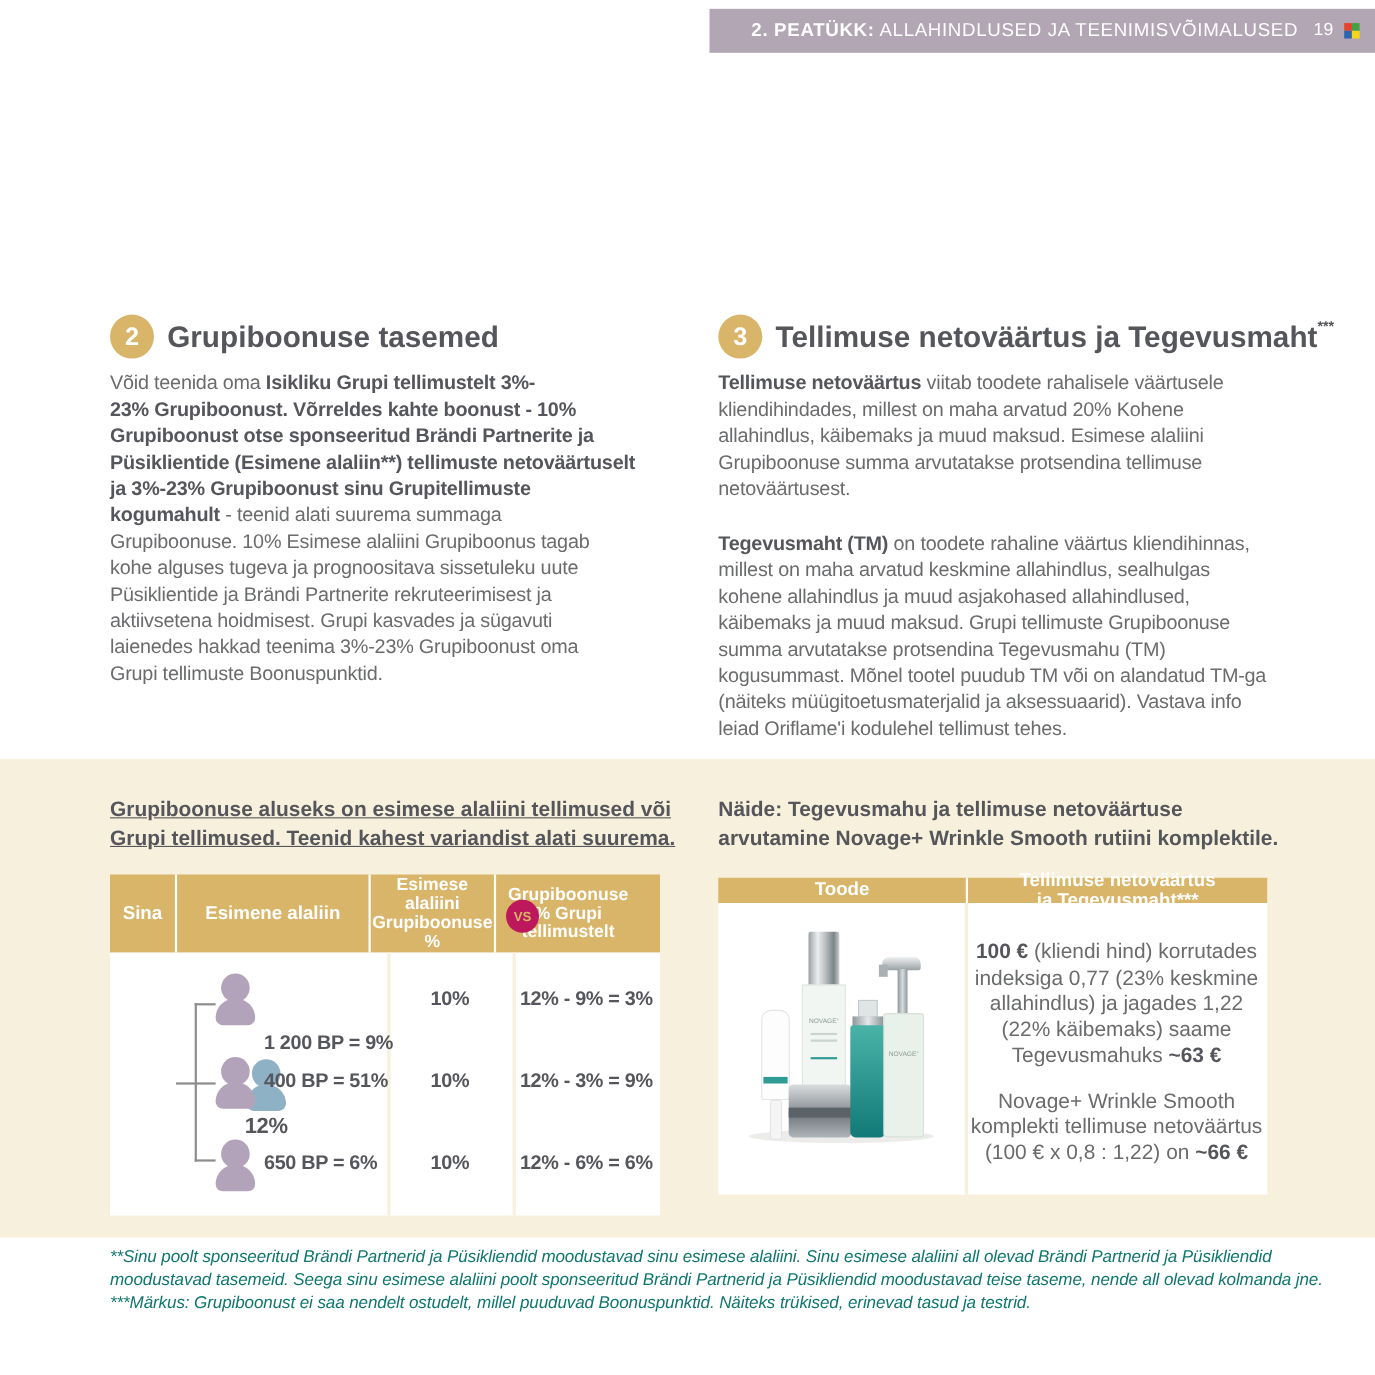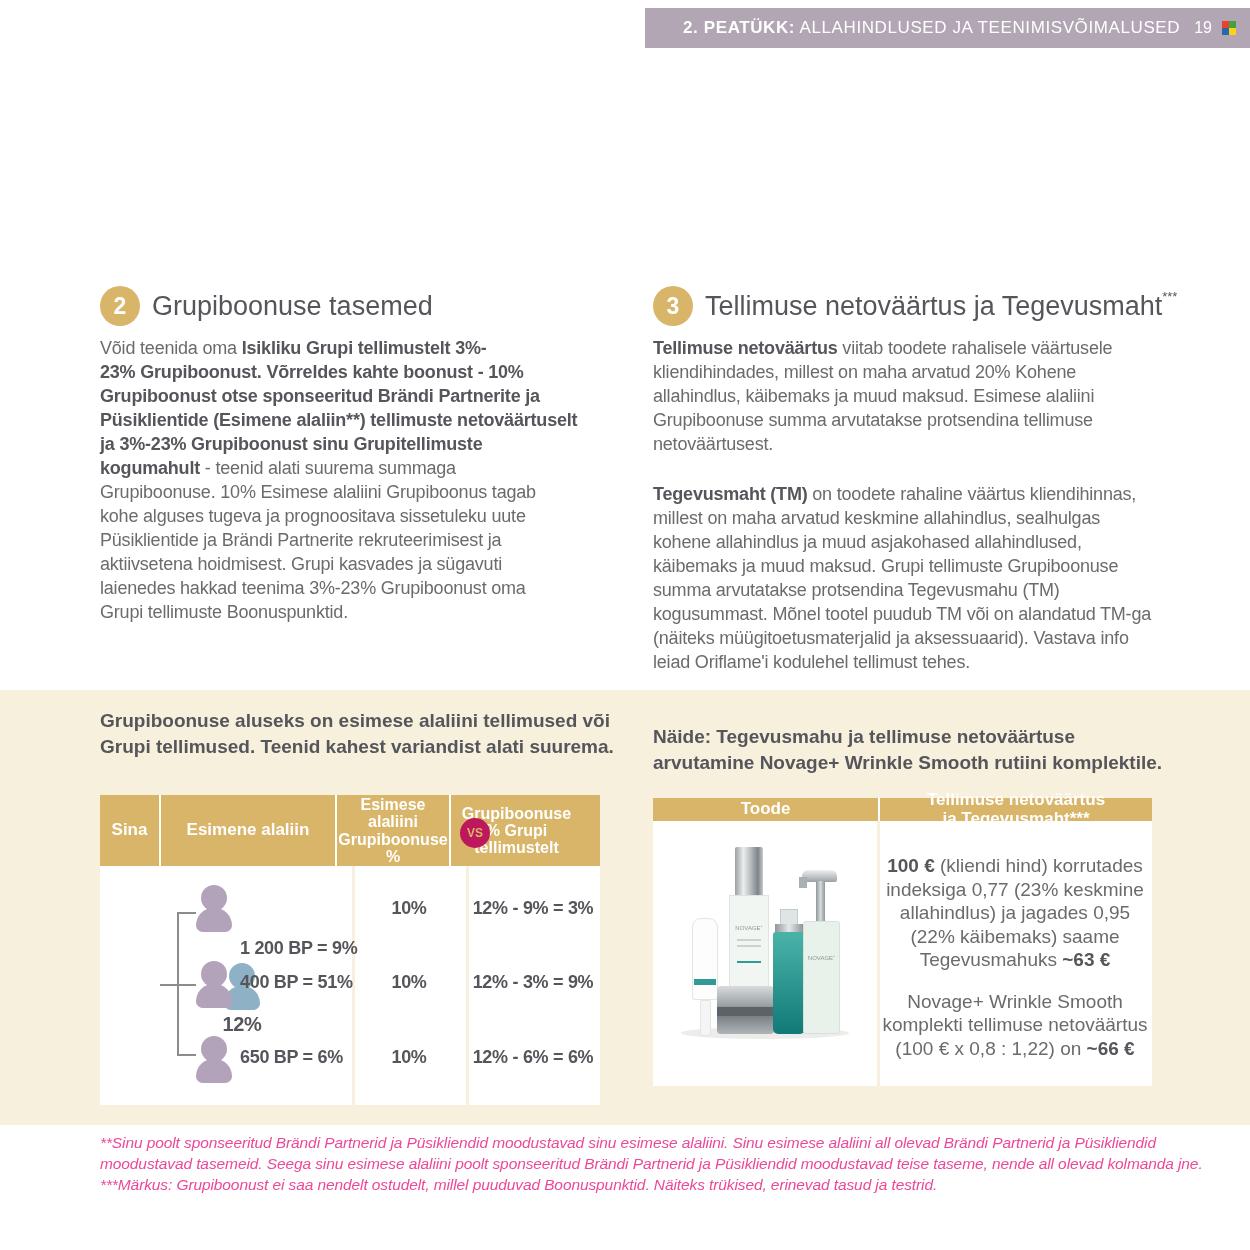--- a/index.html
+++ b/index.html
@@ -23,21 +23,21 @@
   .logo i { display:block; }
 
   
   .section { position:absolute; }
   .sec-head-row { display:flex; align-items:center; margin-bottom:10px; }
   .badge {
     width:40px; height:40px; border-radius:50%; background:#d9b569; color:#fff;
     font-size:23px; font-weight:bold; display:flex; align-items:center; justify-content:center;
     margin-right:12px; flex:0 0 auto;
   }
-  .sec-title { font-size:27px; font-weight:normal; color:#55565b; white-space:nowrap; }
+  .sec-title { font-size:27px; font-weight:bold; color:#55565b; white-space:nowrap; }
   .sec-title .sup { font-size:13px; vertical-align:top; position:relative; top:-2px; }
   .para { font-size:18px; line-height:24px; letter-spacing:-0.2px; }
   .para + .para { margin-top:26px; }
 
   
   .beige { position:absolute; left:0; top:690px; width:1250px; height:435px; background:#f7f0dc; }
   .intro { position:absolute; font-size:19px; line-height:26px; font-weight:bold; color:#55565b; }
 
   
   .gtable { position:absolute; }
@@ -83,21 +83,21 @@
   .jar-band { left:64px; top:186px; width:57px; height:9px; background:#5c6368; }
   .serum-cap { left:127px; top:88px; width:18px; height:16px; background:#dfe4e5; border:1px solid #c4cbcd; }
   .serum-collar { left:122px; top:103px; width:28px; height:9px; background:linear-gradient(90deg,#8e979a,#e4e8e9,#8e979a); }
   .serum-body { left:120px; top:111px; width:32px; height:102px; background:linear-gradient(180deg,#4ab3a8,#117a78); border-radius:3px 3px 5px 5px; }
   .pump-head { left:149px; top:49px; width:35px; height:12px; background:linear-gradient(180deg,#eef0f1,#9aa2a5); border-radius:6px 6px 2px 2px; }
   .pump-spout { left:146px; top:56px; width:8px; height:11px; background:#aab1b4; }
   .pump-stem { left:163px; top:60px; width:9px; height:42px; background:linear-gradient(90deg,#8e979a,#d7dcdd,#8e979a); }
   .cleanser-body { left:150px; top:100px; width:37px; height:113px; background:#e9f1eb; border:1px solid #d7e0d9; border-radius:3px; font-size:6px; color:#8a9a93; text-align:center; padding-top:32px; }
 
   
-  .footnotes { position:absolute; left:100px; top:1132px; font-style:italic; font-size:15.5px; line-height:21px; color:#ec4899; letter-spacing:-0.1px; }
+  .footnotes { position:absolute; left:100px; top:1132px; font-style:italic; font-size:15.5px; line-height:21px; color:#0f766e; letter-spacing:-0.1px; }
   .footnotes .tl { white-space:nowrap; }
 </style>
 </head>
 <body>
 
 <div id="page">
 
   <div class="header-bar">
     <div class="header-title">
       <span class="chap">2. PEATÜKK:</span>
@@ -154,21 +154,21 @@
         <div class="tl"><span>käibemaks ja muud maksud. Grupi tellimuste Grupiboonuse</span></div>
         <div class="tl"><span>summa arvutatakse protsendina Tegevusmahu (TM)</span></div>
         <div class="tl"><span>kogusummast. Mõnel tootel puudub TM või on alandatud TM-ga</span></div>
         <div class="tl"><span>(näiteks müügitoetusmaterjalid ja aksessuaarid). Vastava info</span></div>
         <div class="tl"><span>leiad Oriflame'i kodulehel tellimust tehes.</span></div>
       </div>
   </div>
 
   <div class="beige"></div>
 
-  <div class="intro" style="left:100px; top:708px;">
+  <div class="intro" style="left:100px; top:724px;text-decoration:underline;">
       <div class="tl"><span>Grupiboonuse aluseks on esimese alaliini tellimused või</span></div>
       <div class="tl"><span>Grupi tellimused. Teenid kahest variandist alati suurema.</span></div>
     </div>
   <div class="intro" style="left:653px; top:724px;">
       <div class="tl"><span>Näide: Tegevusmahu ja tellimuse netoväärtuse</span></div>
       <div class="tl"><span>arvutamine Novage+ Wrinkle Smooth rutiini komplektile.</span></div>
     </div>
 
   <div class="gtable" style="left:100px; top:795px; width:500px;">
     <div class="ghead" style="height:71px;">
@@ -250,21 +250,21 @@
         <div class="p-item pump-head"></div>
         <div class="p-item pump-spout"></div>
         <div class="p-item pump-stem"></div>
         <div class="p-item cleanser-body">NOVAGE⁺</div>
       </div>
 
       <div style="position:absolute; left:225px; top:33px; width:274px;">
         <div class="calc">
             <div class="tl"><span class="b">100 €</span><span> (kliendi hind) korrutades</span></div>
             <div class="tl"><span>indeksiga 0,77 (23% keskmine</span></div>
-            <div class="tl"><span>allahindlus) ja jagades 0,95</span></div>
+            <div class="tl"><span>allahindlus) ja jagades 1,22</span></div>
             <div class="tl"><span>(22% käibemaks) saame</span></div>
             <div class="tl"><span>Tegevusmahuks </span><span class="b">~63 €</span></div>
           </div>
         <div class="calc">
             <div class="tl"><span>Novage+ Wrinkle Smooth</span></div>
             <div class="tl"><span>komplekti tellimuse netoväärtus</span></div>
             <div class="tl"><span>(100 € x 0,8 : 1,22) on </span><span class="b">~66 €</span></div>
           </div>
       </div>
     </div>

